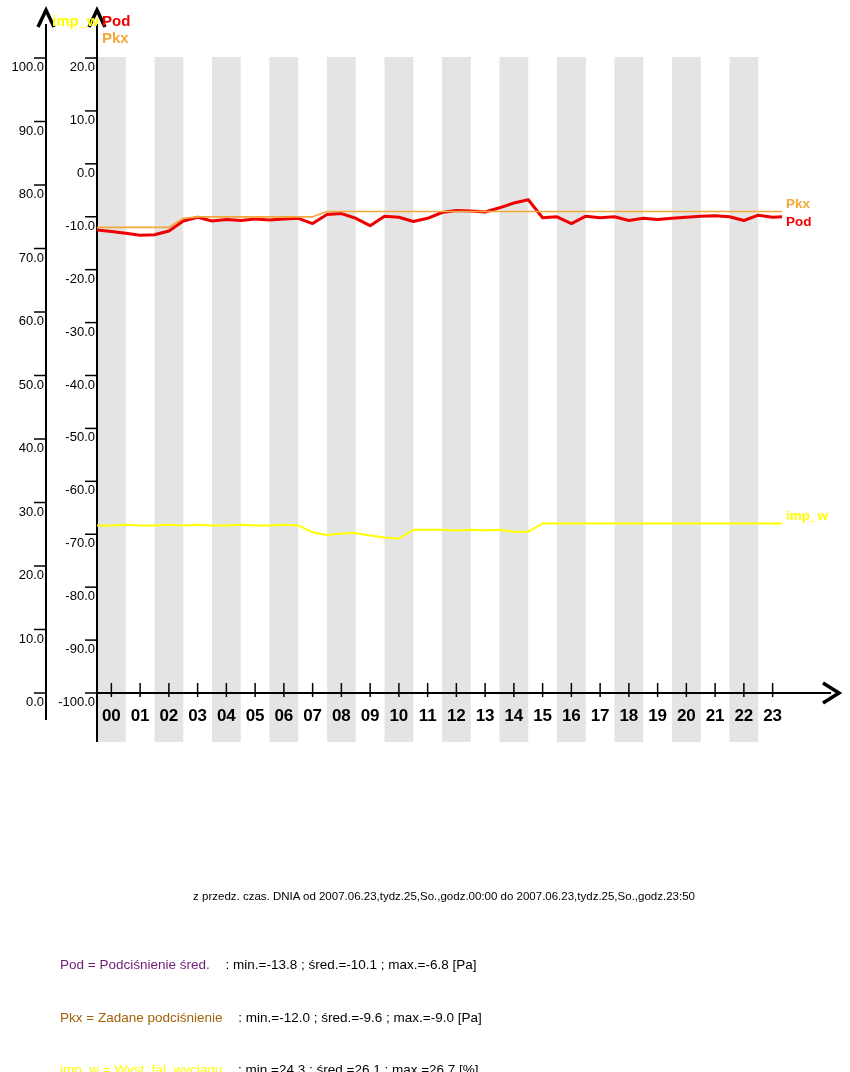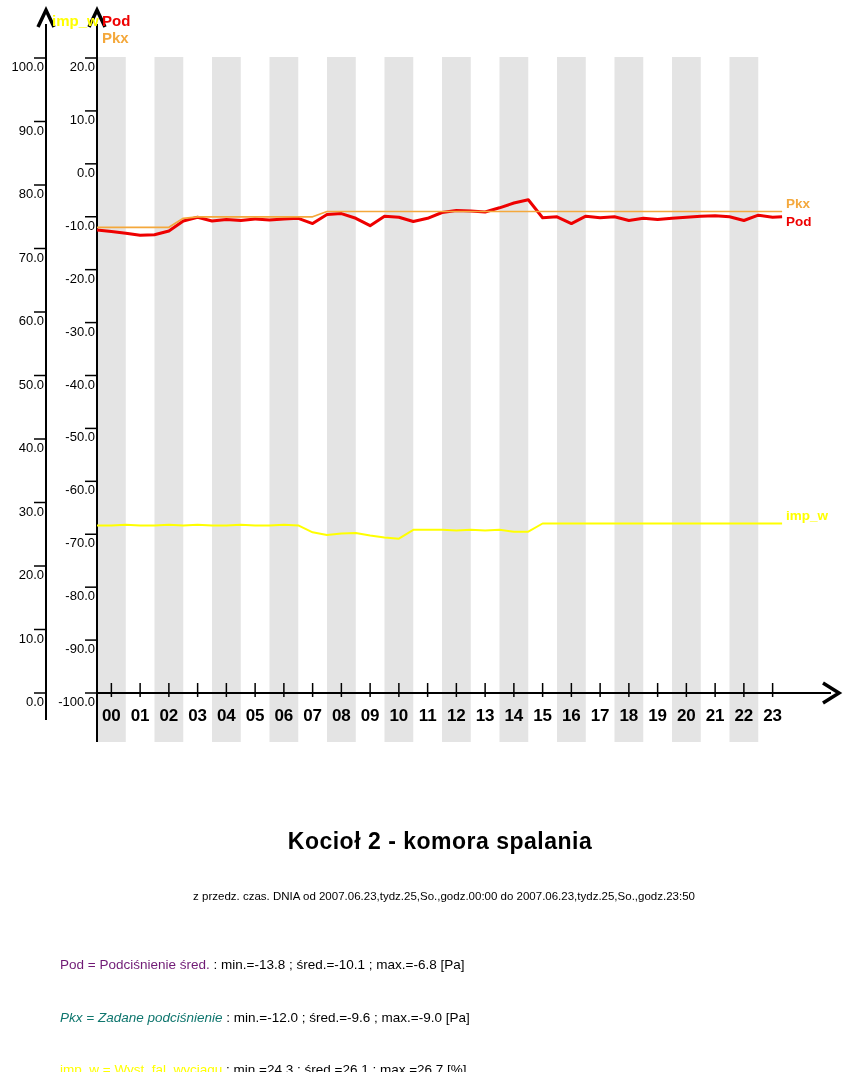--- a/index.html
+++ b/index.html
@@ -4,21 +4,21 @@
 <style>
   html,body{margin:0;padding:0;background:#fff;}
   .page{position:relative;width:850px;height:1072px;background:#ffffff;overflow:hidden;
         font-family:"Liberation Sans",sans-serif;color:#000;}
   #chart-svg{position:absolute;left:0;top:0;}
   #chart-svg text{font-family:"Liberation Sans",sans-serif;}
   .title{position:absolute;left:30px;top:828px;width:820px;text-align:center;
          font-size:23px;font-weight:bold;letter-spacing:0.5px;}
   .subtitle{position:absolute;left:30px;top:890px;width:828px;text-align:center;font-size:11.5px;}
   .legend-row{position:absolute;left:45px;font-size:13.5px;white-space:pre;}
-  .legend-row .stats{color:#000;}
+  .legend-row .stats{color:#000;margin-left:12px;}
 </style>
 </head>
 <body>
 
 <div class="page">
 
   <svg id="chart-svg" width="850" height="790" viewBox="0 0 850 790">
       <g>
         <rect x="97" y="57" width="28.75" height="685" fill="#E4E4E4"></rect>
         <rect x="154.5" y="57" width="28.75" height="685" fill="#E4E4E4"></rect>
@@ -145,27 +145,26 @@
       <polyline points="97.0,227.3 111.4,227.3 125.8,227.3 140.1,227.3 154.5,227.3 168.9,227.3 183.3,218.3 197.6,216.8 212.0,216.8 226.4,216.8 240.8,216.8 255.1,216.8 269.5,216.8 283.9,216.8 298.3,216.8 312.6,216.8 327.0,211.5 341.4,211.5 355.8,211.5 370.1,211.5 384.5,211.5 398.9,211.5 413.3,211.5 427.6,211.5 442.0,211.5 456.4,211.5 470.8,211.5 485.1,211.5 499.5,211.5 513.9,211.5 528.3,211.5 542.6,211.5 557.0,211.5 571.4,211.5 585.8,211.5 600.1,211.5 614.5,211.5 628.9,211.5 643.3,211.5 657.6,211.5 672.0,211.5 686.4,211.5 700.8,211.5 715.1,211.5 729.5,211.5 743.9,211.5 758.3,211.5 772.6,211.5 782.1,211.5" fill="none" stroke="#F4A83C" stroke-width="1.7" stroke-linejoin="round"></polyline>
       <polyline points="97.0,525.4 111.4,525.4 125.8,524.7 140.1,525.4 154.5,525.4 168.9,524.7 183.3,525.4 197.6,524.7 212.0,525.4 226.4,525.4 240.8,524.7 255.1,525.4 269.5,525.4 283.9,524.7 298.3,525.4 312.6,532.3 327.0,534.9 341.4,533.6 355.8,533.0 370.1,535.5 384.5,537.4 398.9,538.7 413.3,529.8 427.6,529.8 442.0,529.8 456.4,530.4 470.8,529.8 485.1,530.4 499.5,529.8 513.9,531.7 528.3,531.7 542.6,523.5 557.0,523.5 571.4,523.5 585.8,523.5 600.1,523.5 614.5,523.5 628.9,523.5 643.3,523.5 657.6,523.5 672.0,523.5 686.4,523.5 700.8,523.5 715.1,523.5 729.5,523.5 743.9,523.5 758.3,523.5 772.6,523.5 782.1,523.5" fill="none" stroke="#FFFF00" stroke-width="2" stroke-linejoin="round"></polyline>
       <text x="786.1125" y="225.75" fill="#EE0000" font-size="13.5" font-weight="bold">Pod</text>
       <text x="786.1125" y="208.45833333333334" fill="#F4A83C" font-size="13.5" font-weight="bold">Pkx</text>
       <text x="786.1125" y="520.455" fill="#FFFF00" font-size="13.5" font-weight="bold">imp_w</text>
       <text x="52" y="26" fill="#FFFF00" font-size="15" font-weight="bold">imp_w</text>
       <text x="102" y="26" fill="#EE0000" font-size="15" font-weight="bold">Pod</text>
       <text x="102" y="43" fill="#F4A83C" font-size="15" font-weight="bold">Pkx</text>
     </svg>
 
-  <div class="title">Kocioł 2 - komora spalania</div>
 
   <div class="subtitle">z przedz. czas. DNIA od 2007.06.23,tydz.25,So.,godz.00:00 do 2007.06.23,tydz.25,So.,godz.23:50</div>
 
   <div class="legend-row" style="top:942px">
     <span class="lbl" style="color: #701a75;">Pod = Podciśnienie śred.</span><span class="stats"> : min.=-13.8 ; śred.=-10.1 ; max.=-6.8 [Pa]</span>
   </div>
   <div class="legend-row" style="top:995px">
-    <span class="lbl" style="color: #0f766e; font-style: italic;">Pkx = Zadane podciśnienie</span><span class="stats"> : min.=-12.0 ; śred.=-9.6 ; max.=-9.0 [Pa]</span>
+    <span class="lbl" style="color: #a16207;">Pkx = Zadane podciśnienie</span><span class="stats"> : min.=-12.0 ; śred.=-9.6 ; max.=-9.0 [Pa]</span>
   </div>
   <div class="legend-row" style="top:1047px">
     <span class="lbl" style="color: rgb(255, 255, 0);">imp_w = Wyst. fal. wyciągu</span><span class="stats"> : min.=24.3 ; śred.=26.1 ; max.=26.7 [%]</span>
   </div>
 
 </div>
 
 </body></html>

